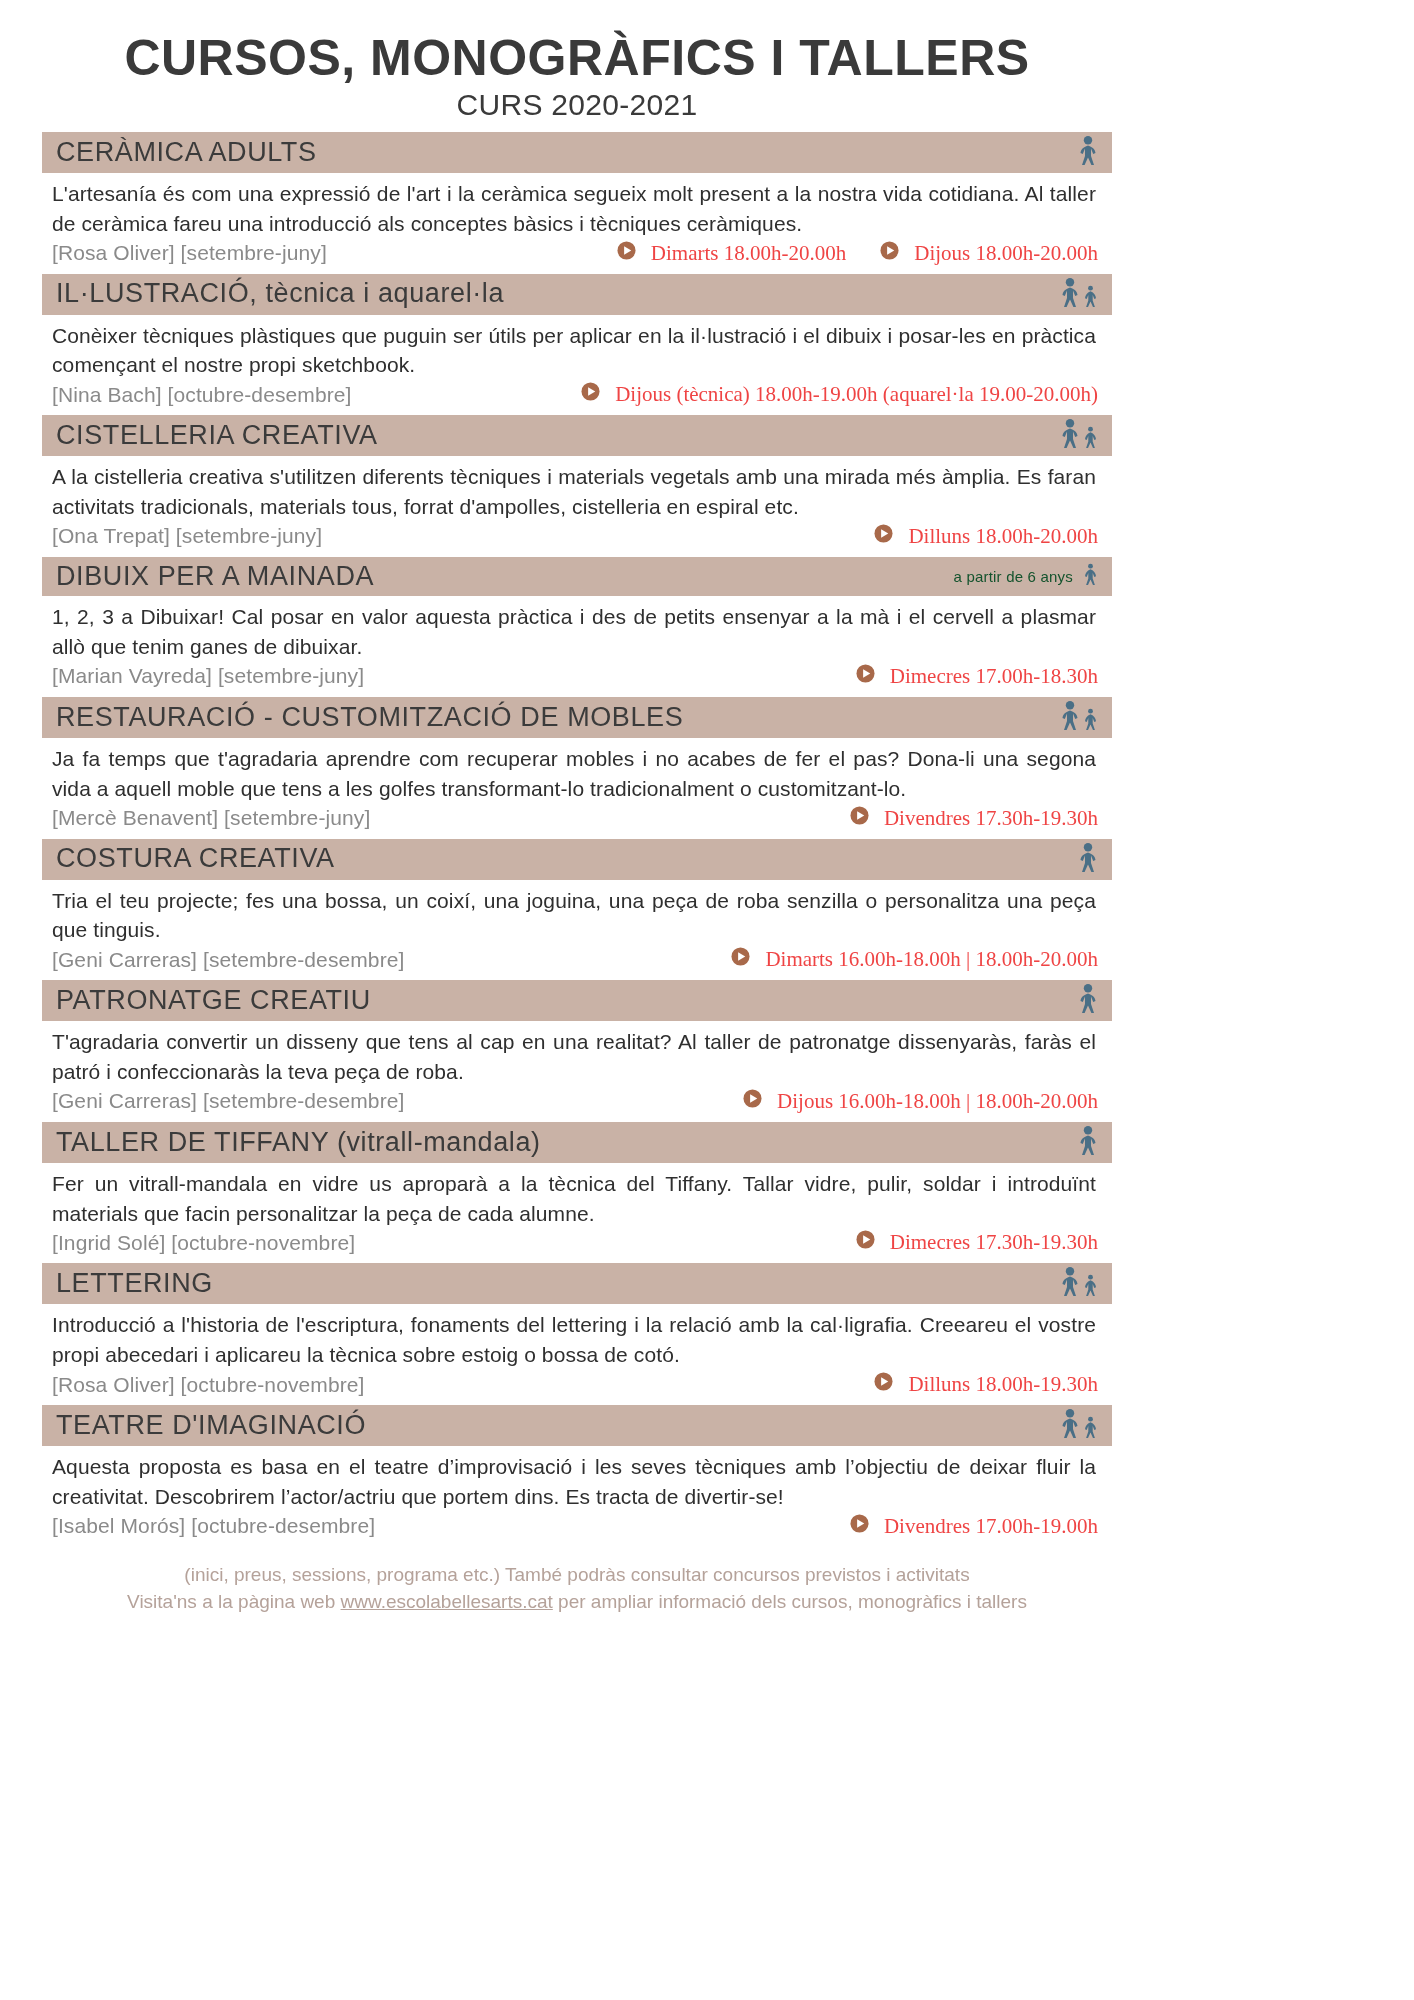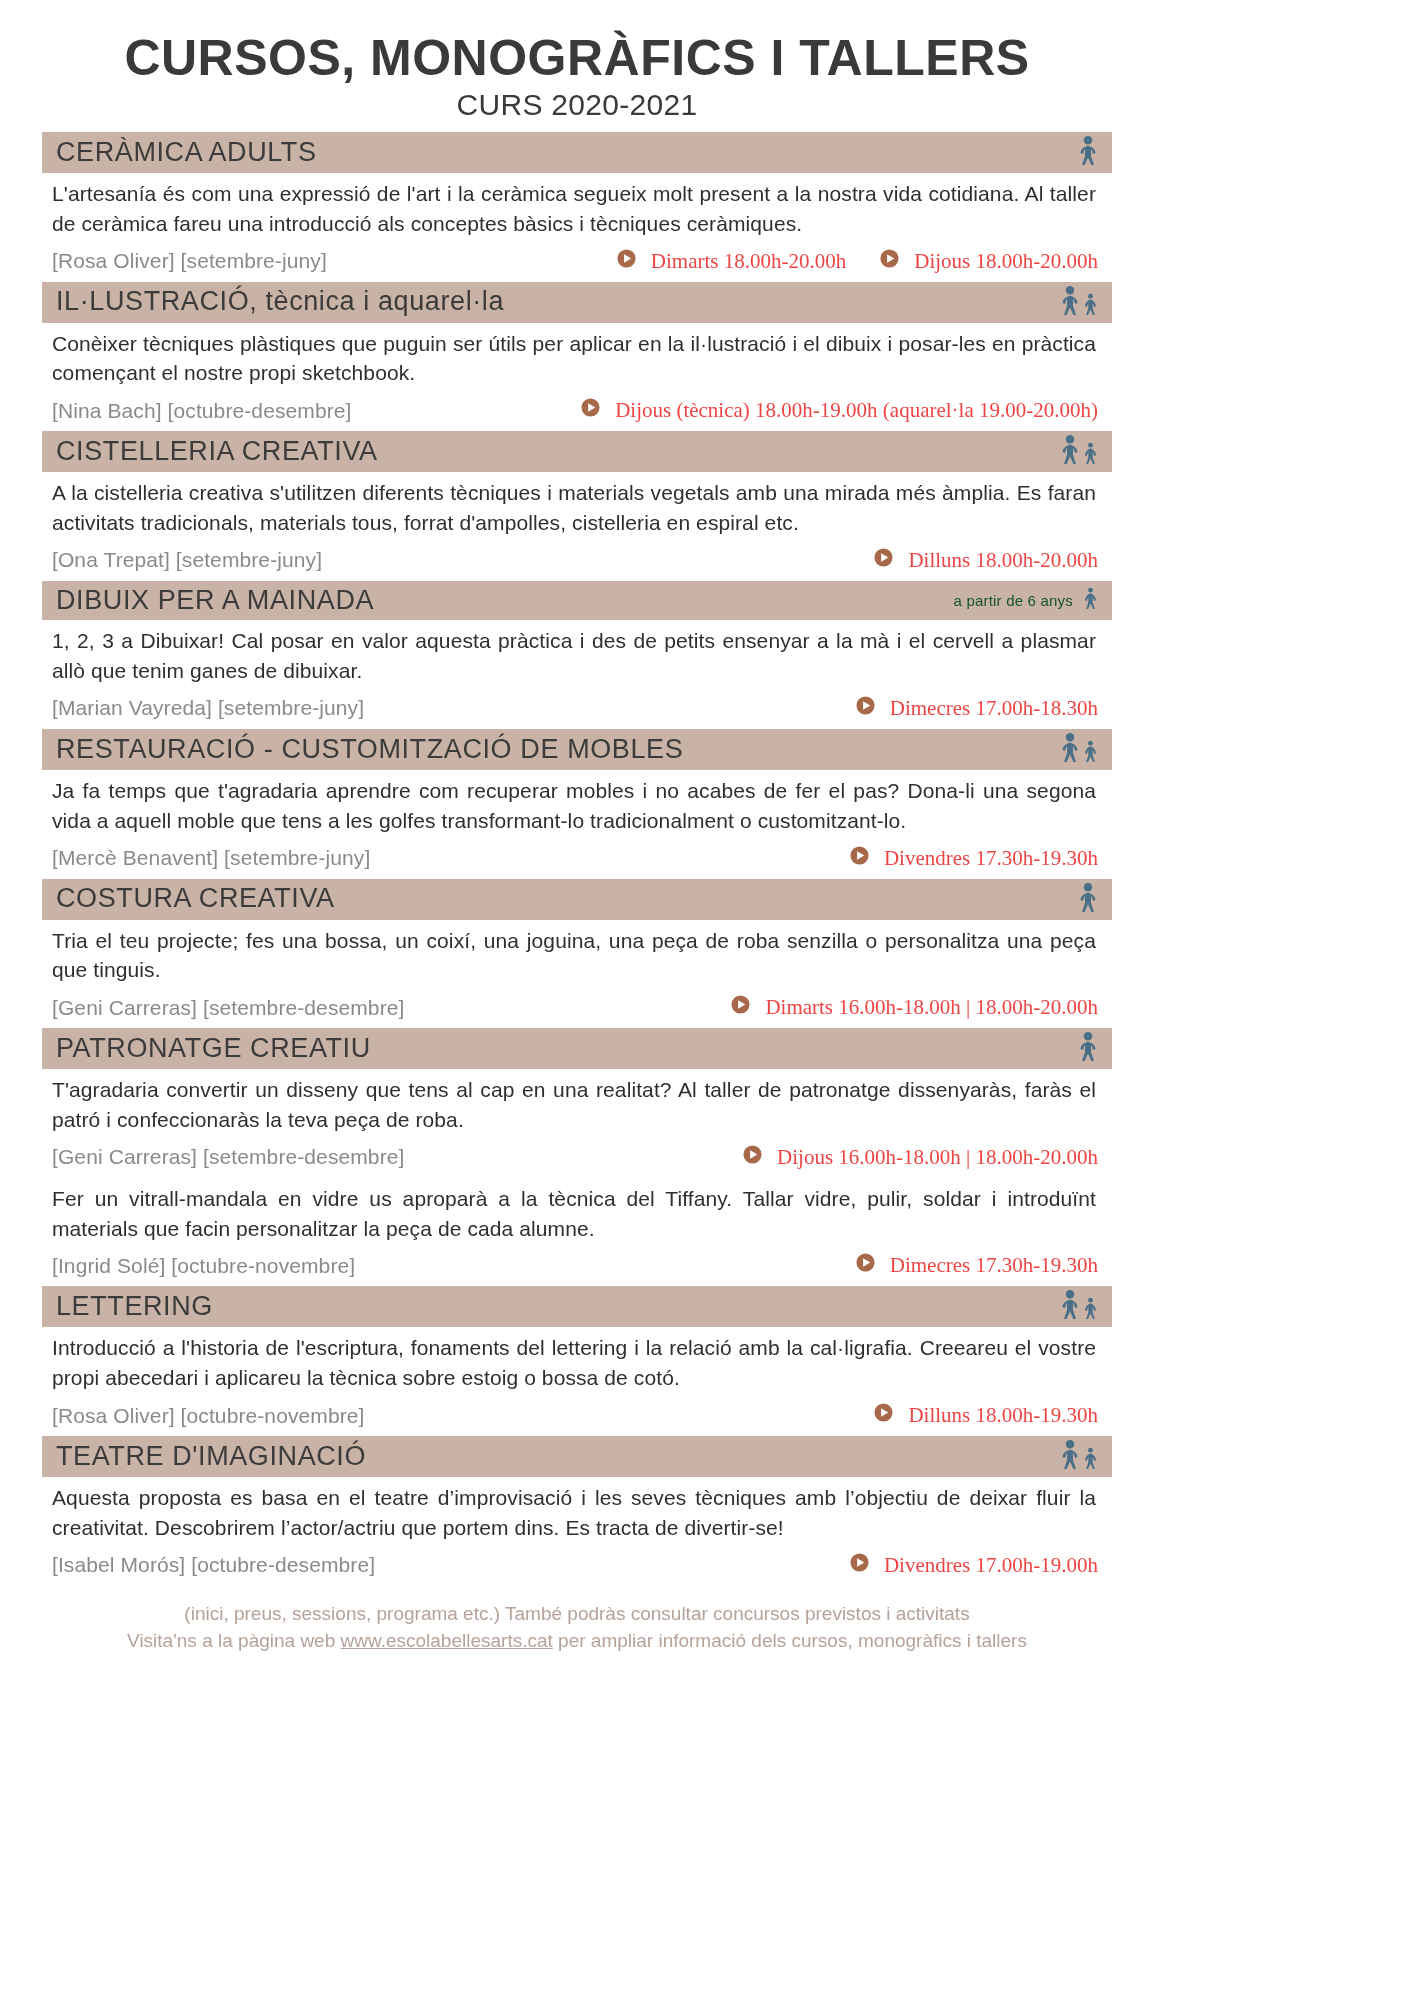--- a/index.html
+++ b/index.html
@@ -81,21 +81,20 @@
     text-align: justify;
     padding: 6px 16px 2px 10px;
     letter-spacing: 0.1px;
   }
   .meta-row {
     display: flex;
     align-items: center;
     justify-content: space-between;
     padding: 0 14px 6px 10px;
     flex-wrap: nowrap;
-    margin-top: 8px;
   }
   .teacher {
     font-size: 21px;
     color: #8a8a8a;
     letter-spacing: 0.1px;
     white-space: nowrap;
   }
   .schedules {
     display: flex;
     align-items: center;
@@ -334,20 +333,31 @@
               <span><svg class="play" viewBox="0 0 20 20">
                   <circle cx="10" cy="10" r="9.5" fill="#a8694a"></circle>
                   <path d="M7.5 5.5 L15 10 L7.5 14.5 Z" fill="#ffffff"></path>
                 </svg></span>
               <span>Dijous 16.00h-18.00h | 18.00h-20.00h</span>
             </div>
           </div>
         </div>
       </div>
       <div class="course">
+        <div class="course-header">
+          <div class="course-name">TALLER DE TIFFANY (vitrall-mandala)</div>
+          <div class="header-right">
+            <span class="people">
+              <span><svg width="20" height="30" viewBox="0 0 20 30" preserveAspectRatio="xMidYMax meet">
+                  <circle cx="10" cy="5.2" r="4.2" fill="#4a6f86"></circle>
+                  <path d="M10 10.4 C5 12.4, 3 14, 2.5 18 L4.8 19 L7 13.5 L7 21 L4 30 L6.6 30 L10 22.5 L13.4 30 L16 30 L13 21 L13 13.5 L15.2 19 L17.5 18 C17 14, 15 12.4, 10 10.4 Z" fill="#4a6f86"></path>
+                </svg></span>
+            </span>
+          </div>
+        </div>
         <div class="desc">Fer un vitrall-mandala en vidre us aproparà a la tècnica del Tiffany. Tallar vidre, pulir, soldar i introduïnt materials que facin personalitzar la peça de cada alumne.</div>
         <div class="meta-row">
           <div class="teacher">[Ingrid Solé] [octubre-novembre]</div>
           <div class="schedules">
             <div class="sched">
               <span><svg class="play" viewBox="0 0 20 20">
                   <circle cx="10" cy="10" r="9.5" fill="#a8694a"></circle>
                   <path d="M7.5 5.5 L15 10 L7.5 14.5 Z" fill="#ffffff"></path>
                 </svg></span>
               <span>Dimecres 17.30h-19.30h</span>

